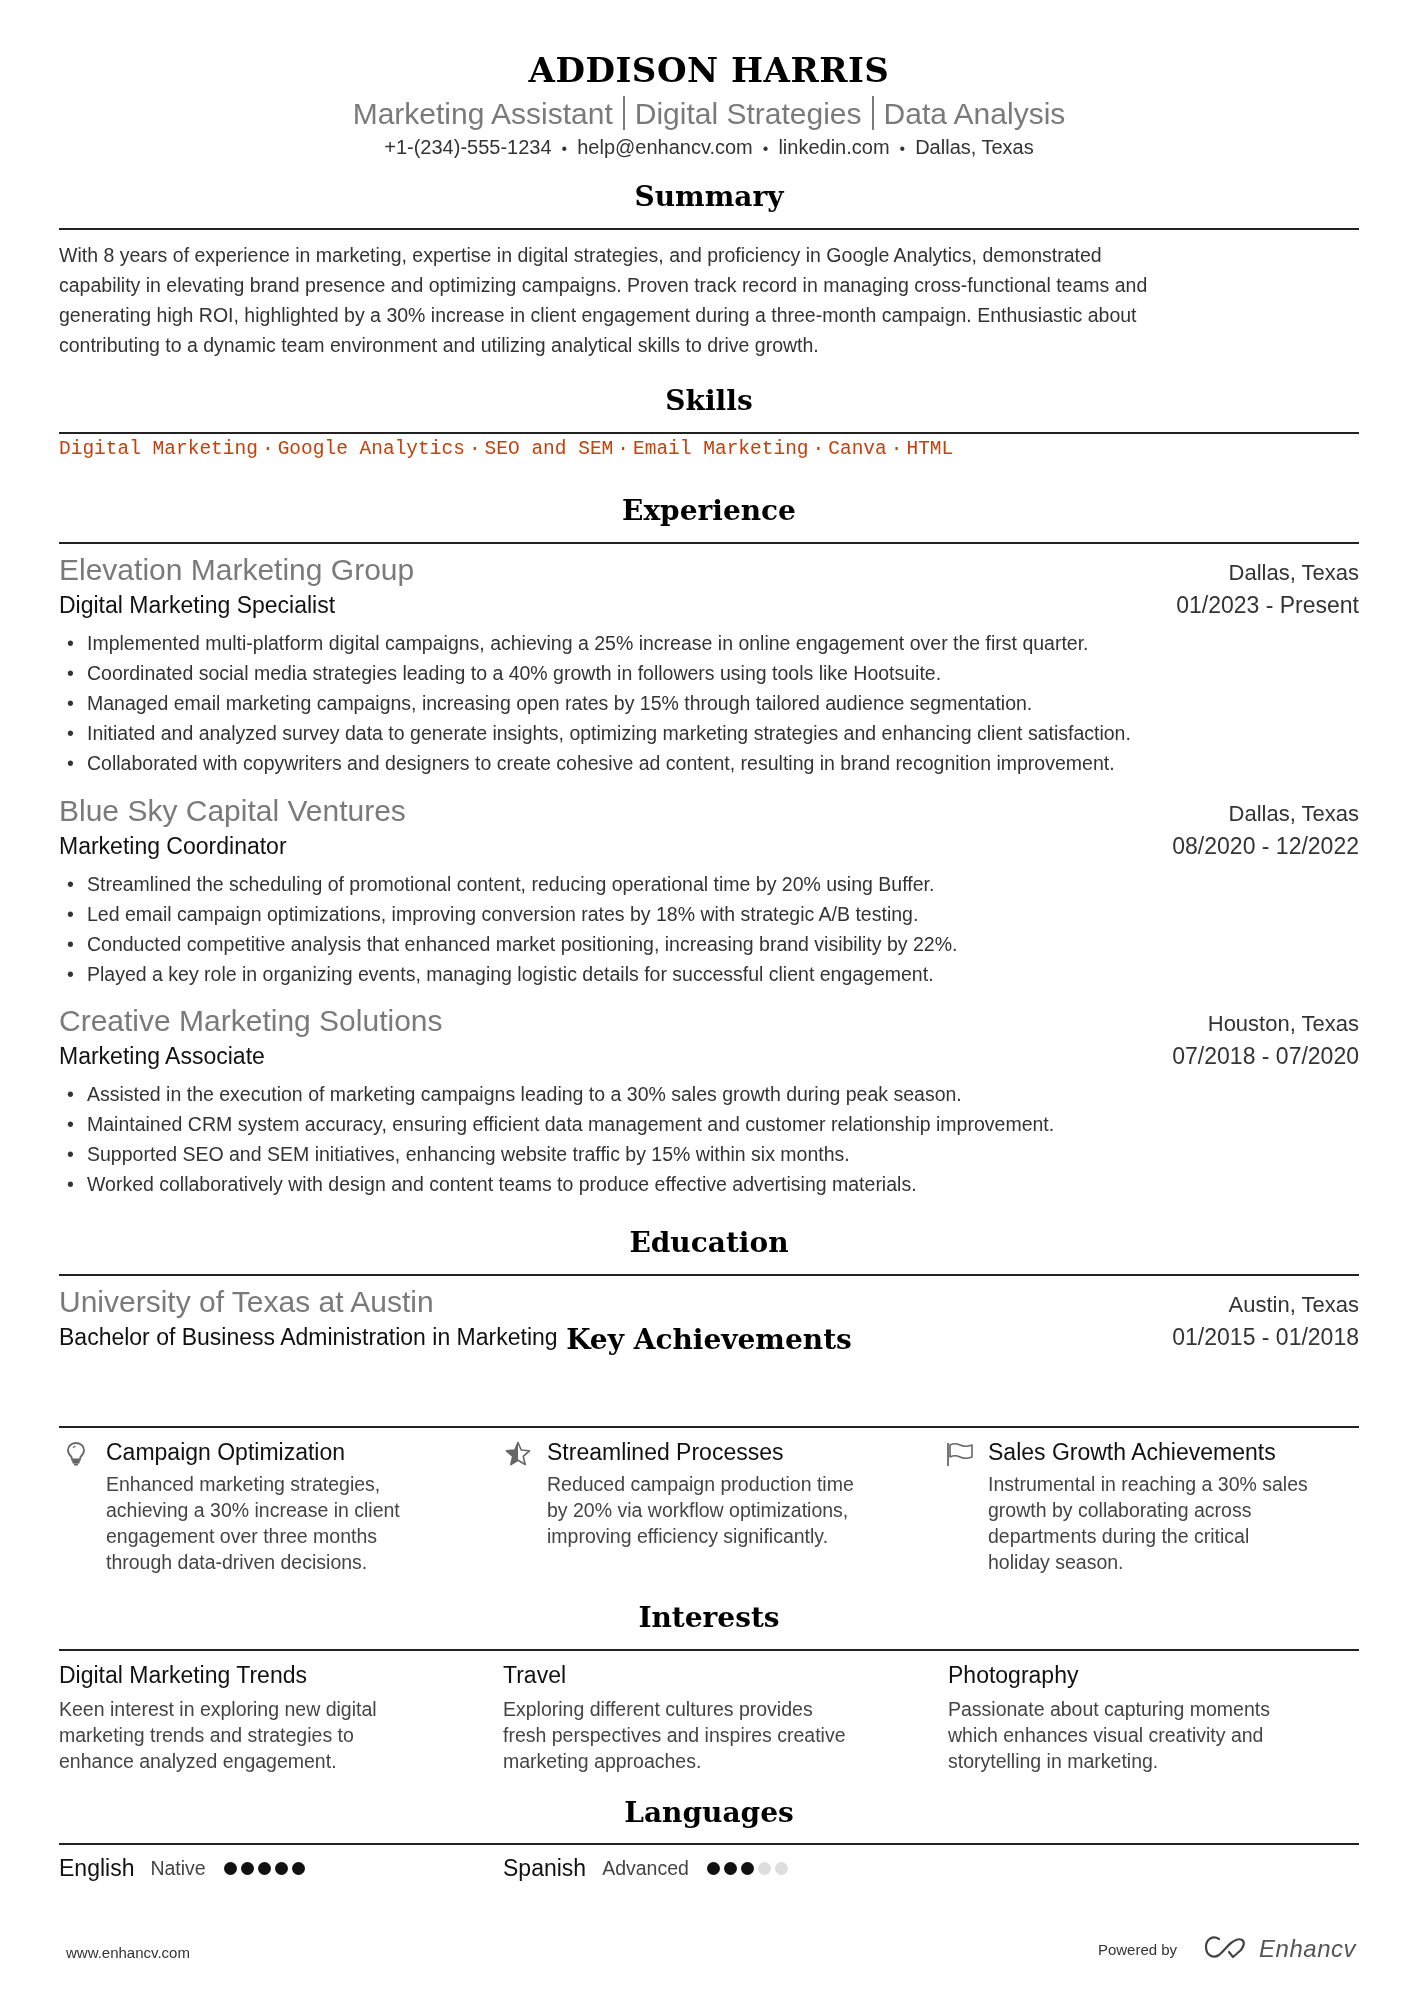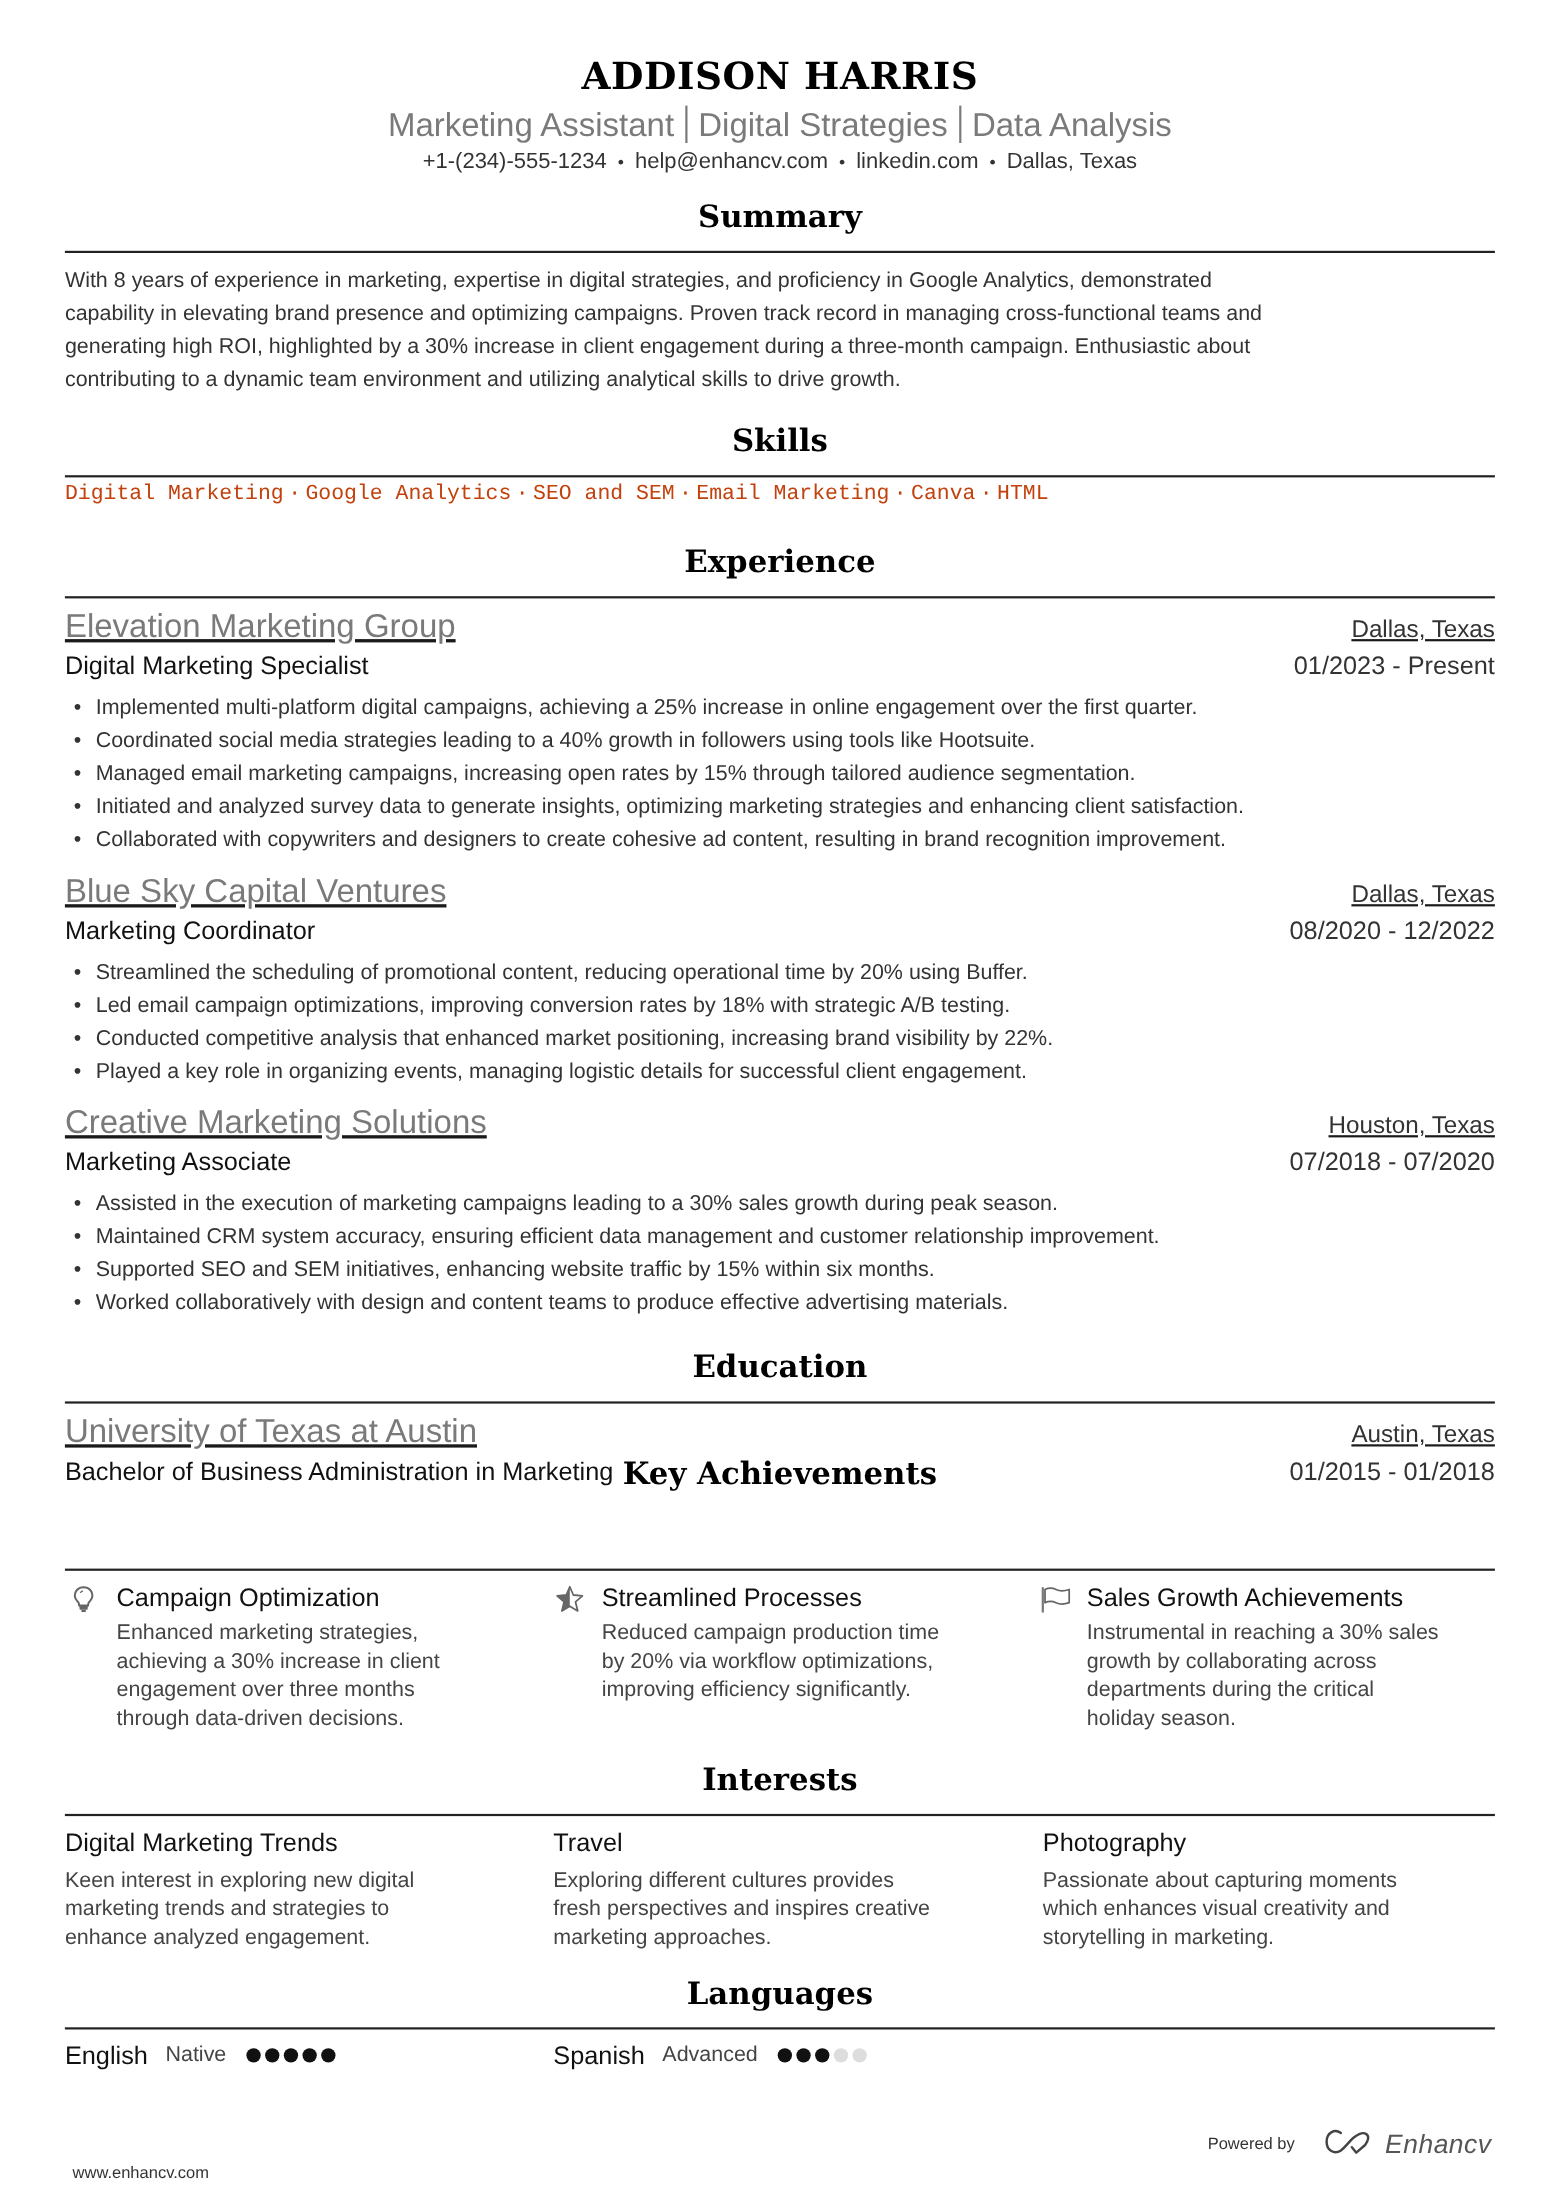--- a/index.html
+++ b/index.html
@@ -42,21 +42,21 @@
       font-size: 19.5px; line-height: 30px; color: #333;
     }
     .skills {
       position: absolute; top: 436px; left: 0; width: 1300px;
       font-size: 19.5px; line-height: 26px; color: #c2410c; font-family: Liberation Mono, monospace;
     }
     .skills .mid { margin: 0 4px; }
 
     
     .job { position: absolute; left: 0; width: 1300px; }
-    .job .row1 { display: flex; justify-content: space-between; align-items: baseline; text-decoration: underline; }
+    .job .row1 { display: flex; justify-content: space-between; align-items: baseline; }
     .job .company { font-size: 30px; color: #7a7a7a; line-height: 36px; }
     .job .location { font-size: 22px; color: #333; }
     .job .row2 { display: flex; justify-content: space-between; align-items: baseline; margin-top: 2px; }
     .job .role { font-size: 23px; color: #111; line-height: 30px; }
     .job .dates { font-size: 23px; color: #333; }
     .job ul { list-style: none; margin-top: 8px; }
     .job li { font-size: 19.5px; line-height: 30px; color: #333; padding-left: 28px; position: relative; }
     .job li::before { content: "•"; position: absolute; left: 8px; top: 0; color: #333; }
 
     
@@ -72,21 +72,21 @@
 
     
     .lang { position: absolute; top: 1855px; display: flex; align-items: center; }
     .lang .lname { font-size: 23px; color: #111; }
     .lang .level { font-size: 19.5px; color: #444; margin-left: 16px; }
     .lang .dots { display: flex; margin-left: 18px; gap: 4px; }
     .lang .d { width: 13px; height: 13px; border-radius: 50%; background: #111; }
     .lang .d.off { background: #ddd; }
 
     
-    .footer-left { position: absolute; left: 7px; top: 1944px; font-size: 15px; color: #333; margin-top: 23px; }
+    .footer-left { position: absolute; left: 7px; top: 1944px; font-size: 15px; color: #333; }
     .footer-right { position: absolute; right: 3px; top: 1934px; display: flex; align-items: center; }
     .footer-right .powered { font-size: 15px; color: #333; margin-right: 26px; }
     .footer-right .brand { font-size: 24px; color: #555; margin-left: 10px; letter-spacing: 0.5px; font-style: italic; }
   </style>
 </head>
 <body>
 
 <div class="page">
 
   <div class="name">ADDISON HARRIS</div>

